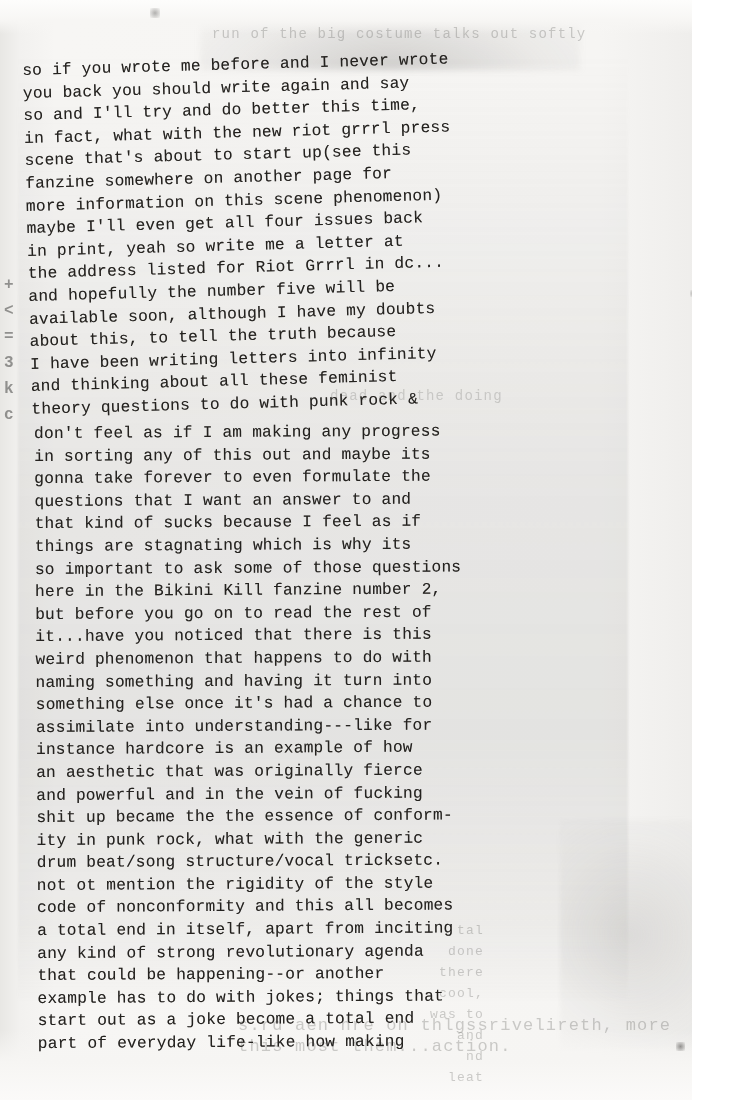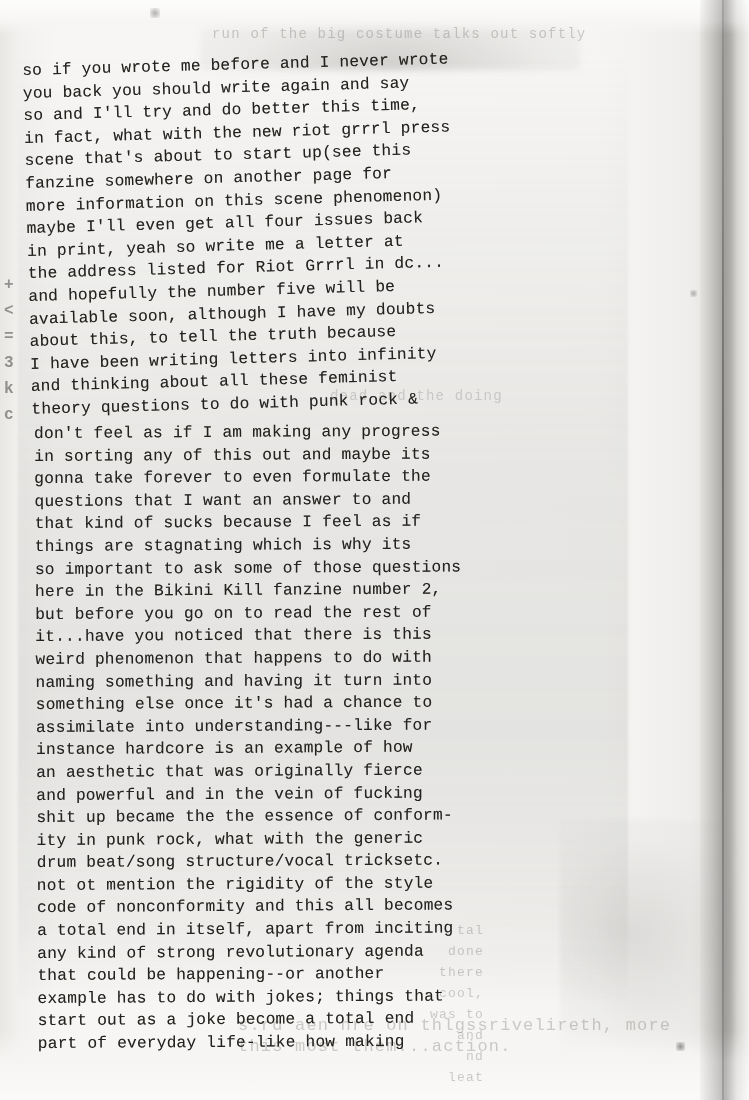--- a/index.html
+++ b/index.html
@@ -2,21 +2,21 @@
 <html><head>
 <meta charset="utf-8">
 <style>
   html, body {
     margin: 0;
     padding: 0;
     background: #ffffff;
   }
   .page {
     position: relative;
-    width: 749px;
+    width: 692px;
     height: 1100px;
     overflow: hidden;
     background: #f4f3f1;
     font-family: "Liberation Mono", "DejaVu Sans Mono", monospace;
   }
   
   .paper {
     position: absolute;
     left: 0; top: 0;
     width: 749px; height: 1100px;

